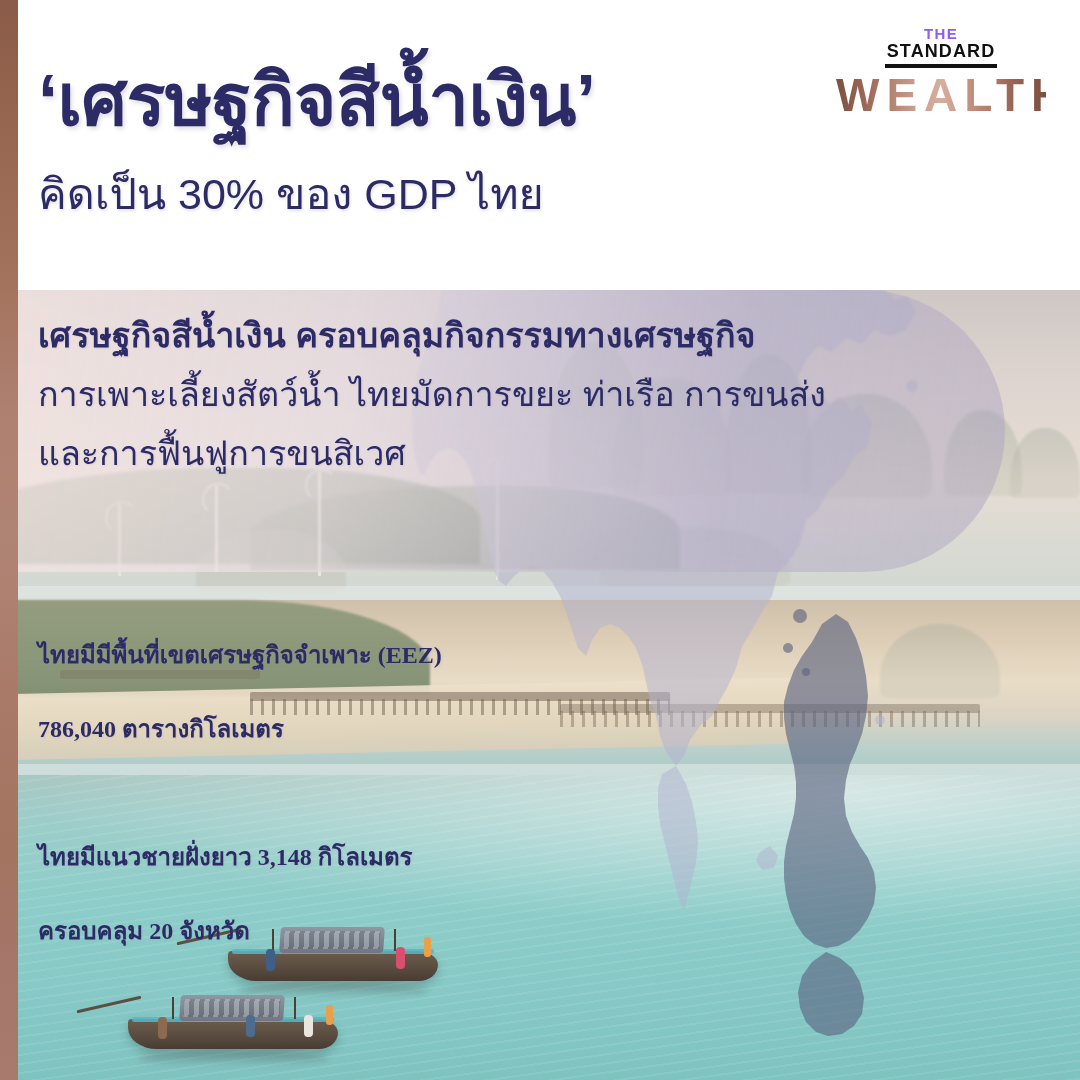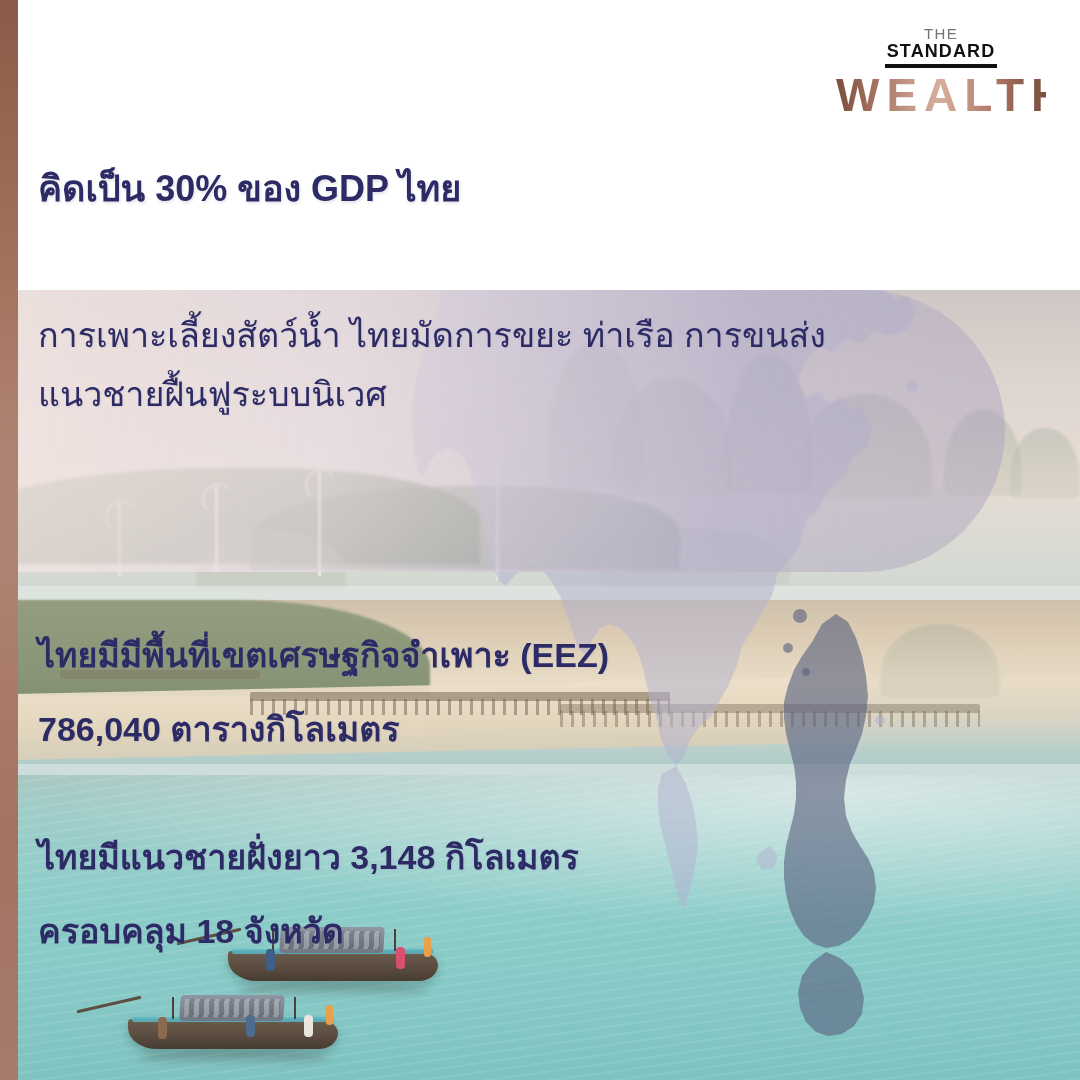--- a/index.html
+++ b/index.html
@@ -103,27 +103,27 @@
   
   .header{position:absolute;left:0;top:0;width:1080px;height:290px;background:#ffffff;}
 
   .headline{
     position:absolute;left:38px;top:42px;
     font-size:72px;font-weight:700;color:#2C2B66;letter-spacing:-.5px;
     text-shadow:2px 3px 4px rgba(120,120,140,.22);white-space:nowrap;
   }
   .subhead{
     position:absolute;left:38px;top:160px;
-    font-size:36px;font-weight:700;color:#2C2B66;
+    font-size:43px;font-weight:400;color:#2C2B66;
     text-shadow:1px 2px 3px rgba(120,120,140,.20);white-space:nowrap;
   }
 
   
   .logo{position:absolute;right:34px;top:26px;text-align:center;width:210px;}
-  .logo-the{font-size:15px;font-weight:400;color:#737373;letter-spacing:1.4px;line-height:1.05;}
+  .logo-the{font-size:15px;font-weight:700;color:#8b5cf6;letter-spacing:1.4px;line-height:1.05;}
   .logo-std{font-size:18px;font-weight:700;color:#111;letter-spacing:1.1px;line-height:1.05;}
   .logo-rule{height:4px;background:#111;margin:3px auto 4px;width:112px;}
   .logo-wealth{
     font-size:46px;font-weight:700;letter-spacing:7px;line-height:1;
     background:linear-gradient(90deg,#7B4F40 0%,#A5705E 18%,#C79C8C 37%,#D7AE9E 50%,#BE8A77 67%,#9A6554 84%,#7B4F40 100%);
     -webkit-background-clip:text;background-clip:text;color:transparent;
     -webkit-text-fill-color:transparent;
   }
 
   
@@ -137,21 +137,21 @@
 
   
   .copy{position:absolute;color:#2C2B66;z-index:20;}
   .para{position:absolute;left:38px;}
   .para .ln{
     font-size:34px;line-height:59px;white-space:nowrap;
     text-shadow:1px 1px 2px rgba(150,150,165,.20);
   }
   .para .ln.b{font-weight:700;}
   .para .ln.r{font-weight:400;}
-  .block-stat .ln{font-weight:700;font-size:34px;line-height:74px;}
+  .block-stat .ln{font-weight:700;font-size:24px;line-height:74px;font-family:Liberation Serif, serif;}
 
   #p1{top:306px;}
   #p2{top:618px;}
   #p3{top:820px;}
 </style>
 </head>
 <body>
 
 <div id="canvas">
 
@@ -268,40 +268,42 @@
       <circle class="map-lower" cx="806" cy="672" r="4" fill="#5b6280"></circle>
       <circle class="map-upper" cx="912" cy="386" r="6" fill="#b3b3cf"></circle>
       <circle class="map-upper" cx="880" cy="720" r="5" fill="#b3b3cf"></circle>
       <path class="map-upper" fill="#b3b3cf" d="M760 852 l10 -6 l8 10 l-4 12 l-12 2 l-6 -10 Z"></path>
     </svg>
   </div>
 
   <div class="panel"></div>
 
   <div class="header">
+    <div class="headline">‘เศรษฐกิจสีน้ำเงิน’</div>
     <div class="subhead">คิดเป็น 30% ของ GDP ไทย</div>
 
     <div class="logo">
       <div class="logo-the">THE</div>
       <div class="logo-std">STANDARD</div>
       <div class="logo-rule"></div>
       <div class="logo-wealth">WEALTH</div>
     </div>
   </div>
 
   <div class="rail"></div>
 
   <div class="para copy" id="p1">
+    <div class="ln b">เศรษฐกิจสีน้ำเงิน ครอบคลุมกิจกรรมทางเศรษฐกิจ</div>
     <div class="ln r">การเพาะเลี้ยงสัตว์น้ำ ไทยมัดการขยะ ท่าเรือ การขนส่ง</div>
-    <div class="ln r">แนวชายฝื้นฟูระบบนิเวศ</div>
+    <div class="ln r">และการฟื้นฟูการขนสิเวศ</div>
   </div>
 
   <div class="para copy block-stat" id="p2">
     <div class="ln">ไทยมีมีพื้นที่เขตเศรษฐกิจจำเพาะ (EEZ)</div>
     <div class="ln">786,040 ตารางกิโลเมตร</div>
   </div>
 
   <div class="para copy block-stat" id="p3">
     <div class="ln">ไทยมีแนวชายฝั่งยาว 3,148 กิโลเมตร</div>
-    <div class="ln">ครอบคลุม 18 จังหวัด</div>
+    <div class="ln">ครอบคลุม 20 จังหวัด</div>
   </div>
 
 </div>
 
 </body></html>

